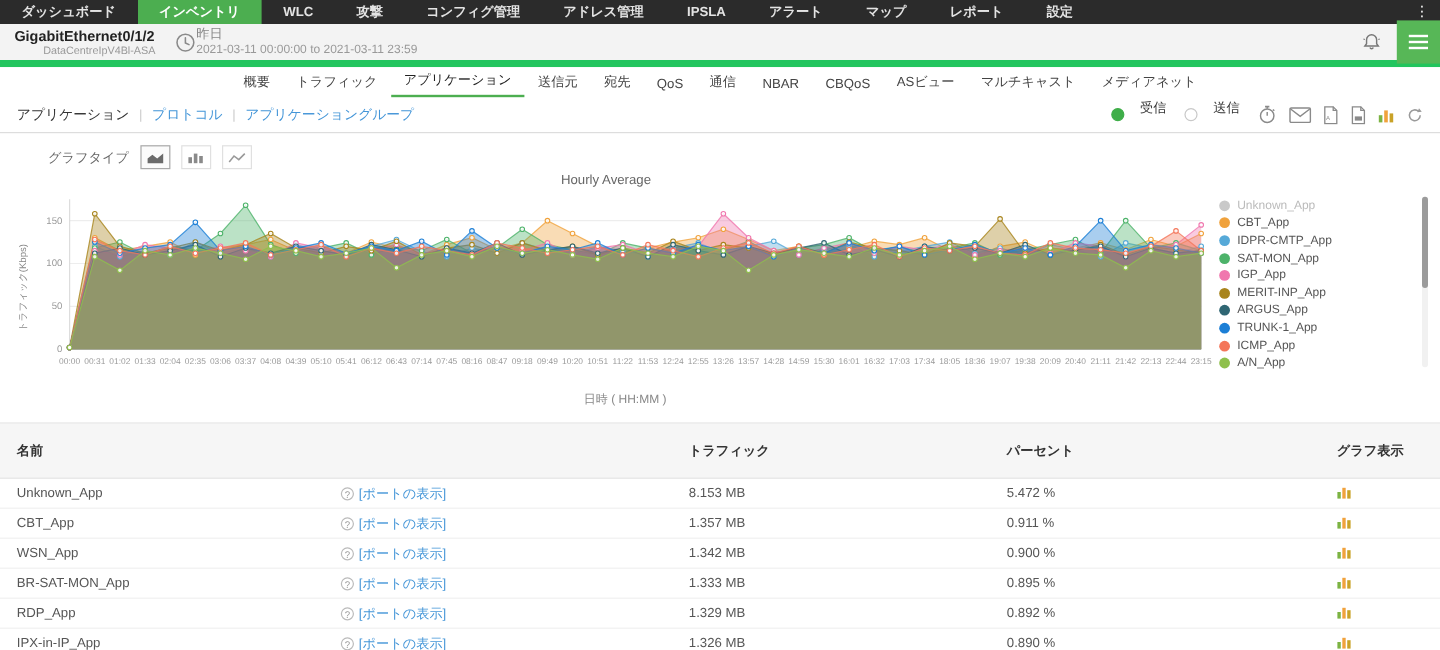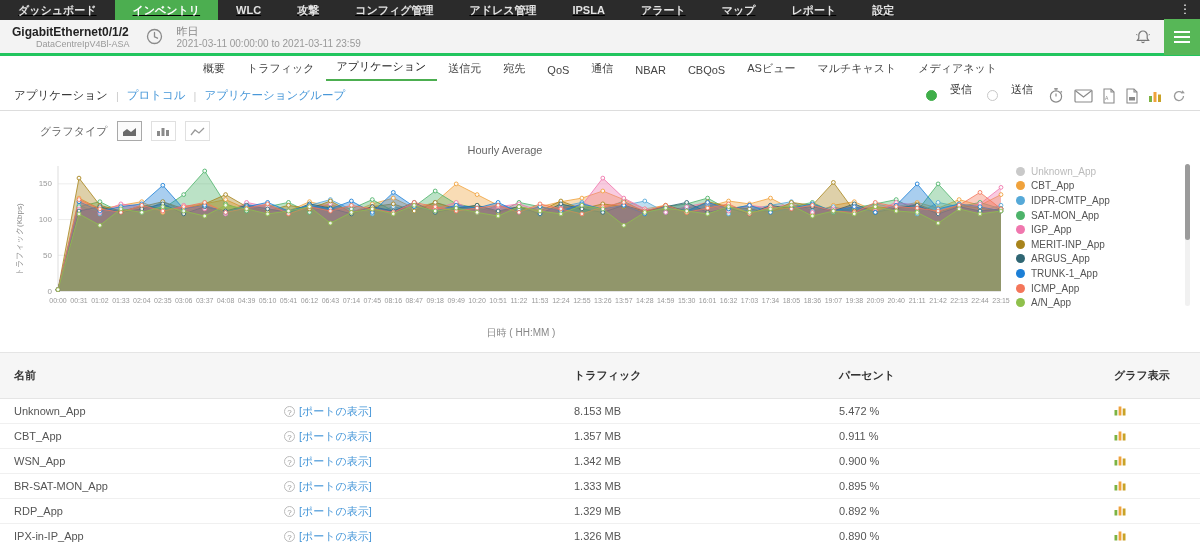--- a/index.html
+++ b/index.html
@@ -8,26 +8,26 @@
 
   
   .topnav { height:20px; background:#2b2b2b; display:flex; align-items:stretch; }
   .nav-item { font-size:11px; color:#e3e3e3; padding:0 18px; line-height:20px;
               font-weight:bold; cursor:pointer; white-space:nowrap; }
   .nav-item.active { background:#4cae50; color:#fff; }
   .nav-dots { margin-left:auto; color:#fff; line-height:18px; padding:0 9px;
               font-size:12px; letter-spacing:0; cursor:pointer; }
 
   
-  .headerbar { height:36px; background:#f3f3f3; border-bottom:3px solid #22c55e;
+  .headerbar { height:36px; background:#f3f3f3; border-bottom:6px solid #22c55e;
                display:flex; align-items:center; }
   .leftblock { padding-left:12px; }
   .ifname { font-size:12px; font-weight:bold; color:#222; line-height:14px; }
   .devname { font-size:9px; color:#999;padding-left:24px; }
-  .clockwrap { margin-left:16px; display:flex; align-items:center; gap:14px; }
+  .clockwrap { margin-left:16px; display:flex; align-items:center; gap:1px; }
   .period-label { font-size:11px; color:#888; line-height:13px; }
   .period-range { font-size:10px; color:#999; }
   .header-right { margin-left:auto; display:flex; align-items:center; gap:12px; }
   .bell { cursor:pointer; display:flex; }
   .hamburger { width:36px; height:36px; background:#57b757; display:flex;
                flex-direction:column; justify-content:center; align-items:center;
                gap:3px; cursor:pointer; }
   .hamburger span { display:block; width:16px; height:2px; background:#fff; }
 
   
@@ -81,21 +81,21 @@
              padding-left:14px; white-space:nowrap; }
   .qmark { display:inline-block; width:11px; height:11px; border:1px solid #bbb; border-radius:50%;
            font-size:8px; color:#999; text-align:center; line-height:11px; margin-right:4px; }
   .portlink { color:#4596d8; cursor:pointer; }
   .rowchart { cursor:pointer; display:inline-flex; }
 </style>
 </head>
 <body>
 
 <div class="topnav">
-  <div style="display:flex;text-decoration:underline;">
+  <div style="display:flex;">
       <div class="nav-item">ダッシュボード</div>
       <div class="nav-item active">インベントリ</div>
       <div class="nav-item">WLC</div>
       <div class="nav-item">攻撃</div>
       <div class="nav-item">コンフィグ管理</div>
       <div class="nav-item">アドレス管理</div>
       <div class="nav-item">IPSLA</div>
       <div class="nav-item">アラート</div>
       <div class="nav-item">マップ</div>
       <div class="nav-item">レポート</div>

